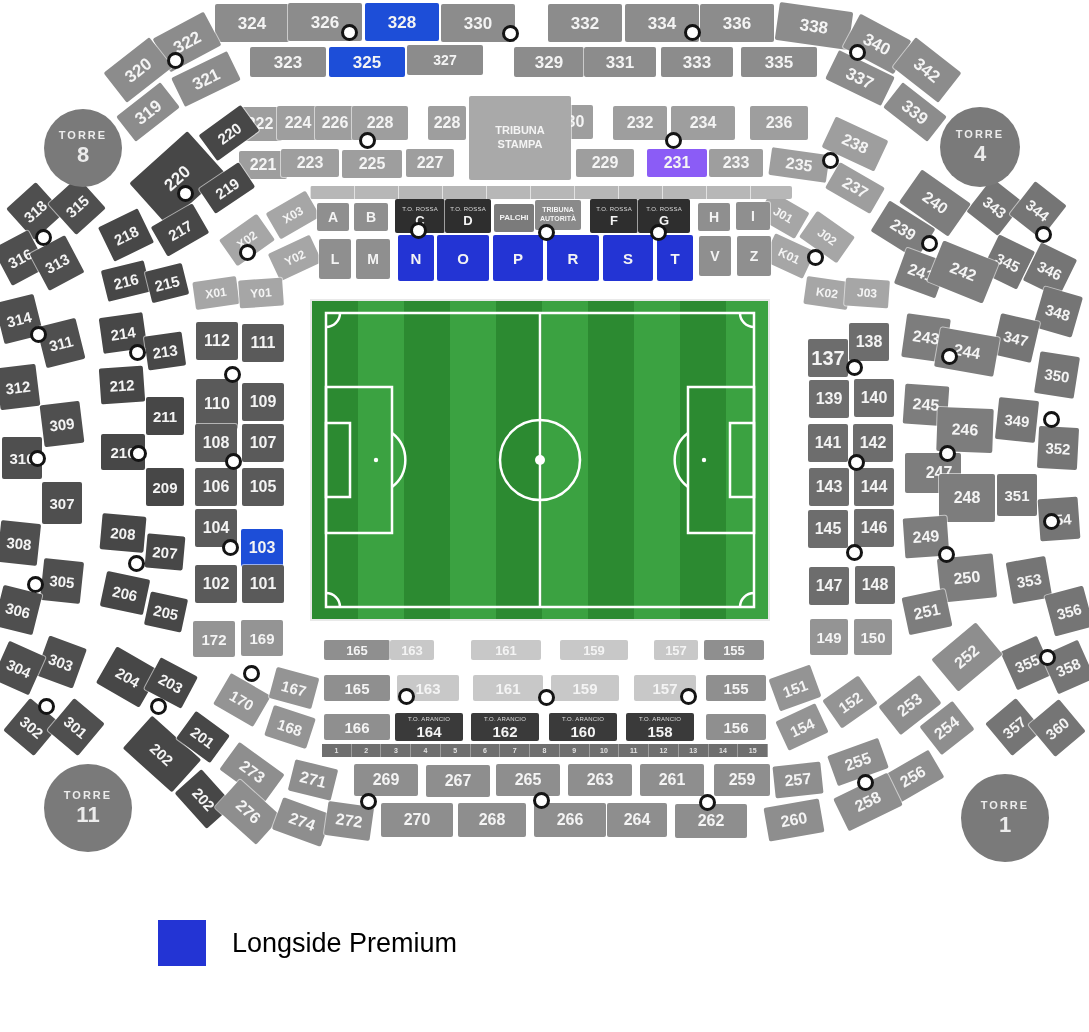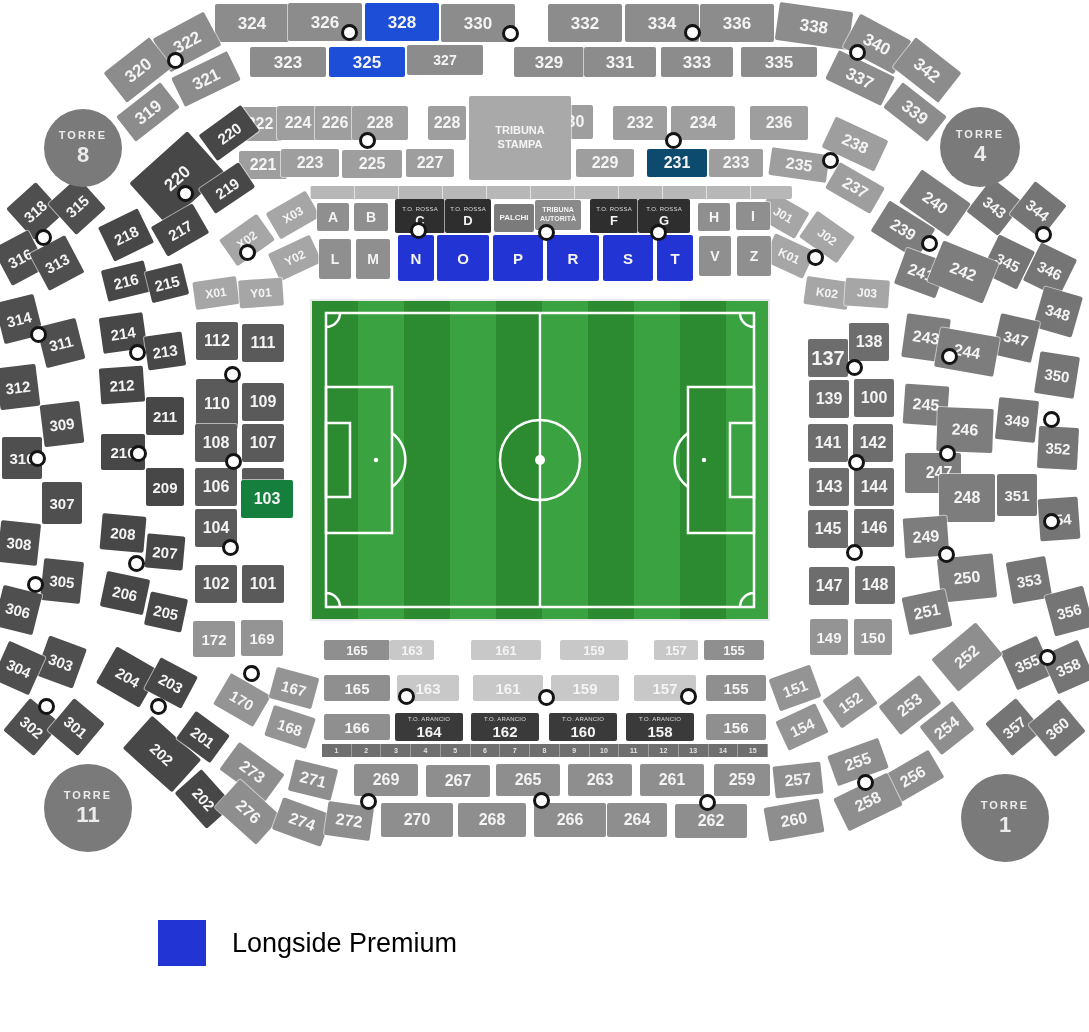--- a/index.html
+++ b/index.html
@@ -102,21 +102,21 @@
       <div class="sec" style="left: 549px; top: 105px; width: 44px; height: 34px; background: rgb(158, 158, 158); font-size: 16px;">230</div>
       <div class="sec" style="left: 613px; top: 106px; width: 54px; height: 34px; background: rgb(158, 158, 158); font-size: 16px;">232</div>
       <div class="sec" style="left: 671px; top: 106px; width: 64px; height: 34px; background: rgb(158, 158, 158); font-size: 16px;">234</div>
       <div class="sec" style="left: 750px; top: 106px; width: 58px; height: 34px; background: rgb(158, 158, 158); font-size: 16px;">236</div>
       <div class="sec" style="left: 826px; top: 127px; width: 58px; height: 34px; background: rgb(158, 158, 158); font-size: 16px; transform: rotate(25deg);">238</div>
       <div class="sec" style="left: 239px; top: 151px; width: 48px; height: 28px; background: rgb(158, 158, 158); font-size: 16px;">221</div>
       <div class="sec" style="left: 281px; top: 149px; width: 58px; height: 28px; background: rgb(158, 158, 158); font-size: 16px;">223</div>
       <div class="sec" style="left: 342px; top: 150px; width: 60px; height: 28px; background: rgb(158, 158, 158); font-size: 16px;">225</div>
       <div class="sec" style="left: 406px; top: 149px; width: 48px; height: 28px; background: rgb(158, 158, 158); font-size: 16px;">227</div>
       <div class="sec" style="left: 576px; top: 149px; width: 58px; height: 28px; background: rgb(158, 158, 158); font-size: 16px;">229</div>
-      <div class="sec" style="left: 647px; top: 149px; width: 60px; height: 28px; background: #0c4a6e; font-size: 16px;">231</div>
+      <div class="sec" style="left: 647px; top: 149px; width: 60px; height: 28px; background: #8b5cf6; font-size: 16px;">231</div>
       <div class="sec" style="left: 709px; top: 149px; width: 54px; height: 28px; background: rgb(158, 158, 158); font-size: 16px;">233</div>
       <div class="sec" style="left: 770px; top: 151px; width: 58px; height: 28px; background: rgb(158, 158, 158); font-size: 16px; transform: rotate(8deg);">235</div>
       <div class="sec" style="left: 829px; top: 173px; width: 52px; height: 30px; background: rgb(158, 158, 158); font-size: 16px; transform: rotate(30deg);">237</div>
       <div class="sec wrap" style="left: 469px; top: 96px; width: 102px; height: 84px; background: rgb(169, 169, 169); font-size: 11px;">TRIBUNA STAMPA</div>
       <div class="sec" style="left: 138px; top: 150px; width: 78px; height: 56px; background: rgb(71, 71, 71); font-size: 17px; transform: rotate(-42deg);">220</div>
       <div class="sec" style="left: 203px; top: 117px; width: 52px; height: 32px; background: rgb(71, 71, 71); font-size: 15px; transform: rotate(-36deg);">220</div>
       <div class="sec" style="left: 203px; top: 173px; width: 48px; height: 30px; background: rgb(71, 71, 71); font-size: 15px; transform: rotate(-34deg);">219</div>
       <div class="sec" style="left: 104px; top: 216px; width: 44px; height: 38px; background: rgb(71, 71, 71); font-size: 15px; transform: rotate(-26deg);">218</div>
       <div class="sec" style="left: 156px; top: 213px; width: 48px; height: 34px; background: rgb(71, 71, 71); font-size: 15px; transform: rotate(-30deg);">217</div>
       <div class="sec" style="left: 104px; top: 265px; width: 44px; height: 32px; background: rgb(71, 71, 71); font-size: 15px; transform: rotate(-14deg);">216</div>
@@ -175,27 +175,27 @@
       <div class="sec" style="left: 905px; top: 593px; width: 44px; height: 38px; background: rgb(125, 125, 125); font-size: 16px; transform: rotate(-12deg);">251</div>
       <div class="sec" style="left: 196px; top: 322px; width: 42px; height: 38px; background: rgb(90, 90, 90); font-size: 16px;">112</div>
       <div class="sec" style="left: 242px; top: 324px; width: 42px; height: 38px; background: rgb(90, 90, 90); font-size: 16px;">111</div>
       <div class="sec" style="left: 196px; top: 379px; width: 42px; height: 50px; background: rgb(90, 90, 90); font-size: 16px;">110</div>
       <div class="sec" style="left: 242px; top: 383px; width: 42px; height: 38px; background: rgb(90, 90, 90); font-size: 16px;">109</div>
       <div class="sec" style="left: 195px; top: 424px; width: 42px; height: 38px; background: rgb(90, 90, 90); font-size: 16px;">108</div>
       <div class="sec" style="left: 242px; top: 424px; width: 42px; height: 38px; background: rgb(90, 90, 90); font-size: 16px;">107</div>
       <div class="sec" style="left: 195px; top: 468px; width: 42px; height: 38px; background: rgb(90, 90, 90); font-size: 16px;">106</div>
       <div class="sec" style="left: 242px; top: 468px; width: 42px; height: 38px; background: rgb(90, 90, 90); font-size: 16px;">105</div>
       <div class="sec" style="left: 195px; top: 509px; width: 42px; height: 38px; background: rgb(90, 90, 90); font-size: 16px;">104</div>
-      <div class="sec" style="left: 241px; top: 480px; width: 52px; height: 38px; background: #15803d; font-size: 16px;">103</div>
+      <div class="sec" style="left: 241px; top: 529px; width: 42px; height: 38px; background: #1d4ed8; font-size: 16px;">103</div>
       <div class="sec" style="left: 195px; top: 565px; width: 42px; height: 38px; background: rgb(90, 90, 90); font-size: 16px;">102</div>
       <div class="sec" style="left: 242px; top: 565px; width: 42px; height: 38px; background: rgb(90, 90, 90); font-size: 16px;">101</div>
       <div class="sec" style="left: 808px; top: 323px; width: 40px; height: 38px; background: rgb(109, 109, 109); font-size: 20px; margin-top: 16px;">137</div>
       <div class="sec" style="left: 849px; top: 323px; width: 40px; height: 38px; background: rgb(109, 109, 109); font-size: 16px;">138</div>
       <div class="sec" style="left: 809px; top: 380px; width: 40px; height: 38px; background: rgb(109, 109, 109); font-size: 16px;">139</div>
-      <div class="sec" style="left: 854px; top: 379px; width: 40px; height: 38px; background: rgb(109, 109, 109); font-size: 16px;">100</div>
+      <div class="sec" style="left: 854px; top: 379px; width: 40px; height: 38px; background: rgb(109, 109, 109); font-size: 16px;">140</div>
       <div class="sec" style="left: 808px; top: 424px; width: 40px; height: 38px; background: rgb(109, 109, 109); font-size: 16px;">141</div>
       <div class="sec" style="left: 853px; top: 424px; width: 40px; height: 38px; background: rgb(109, 109, 109); font-size: 16px;">142</div>
       <div class="sec" style="left: 809px; top: 468px; width: 40px; height: 38px; background: rgb(109, 109, 109); font-size: 16px;">143</div>
       <div class="sec" style="left: 854px; top: 468px; width: 40px; height: 38px; background: rgb(109, 109, 109); font-size: 16px;">144</div>
       <div class="sec" style="left: 808px; top: 510px; width: 40px; height: 38px; background: rgb(109, 109, 109); font-size: 16px;">145</div>
       <div class="sec" style="left: 854px; top: 509px; width: 40px; height: 38px; background: rgb(109, 109, 109); font-size: 16px;">146</div>
       <div class="sec" style="left: 809px; top: 567px; width: 40px; height: 38px; background: rgb(109, 109, 109); font-size: 16px;">147</div>
       <div class="sec" style="left: 855px; top: 566px; width: 40px; height: 38px; background: rgb(109, 109, 109); font-size: 16px;">148</div>
       <div class="sec" style="left: 193px; top: 621px; width: 42px; height: 36px; background: rgb(148, 148, 148); font-size: 15px;">172</div>
       <div class="sec" style="left: 241px; top: 620px; width: 42px; height: 36px; background: rgb(148, 148, 148); font-size: 15px;">169</div>

